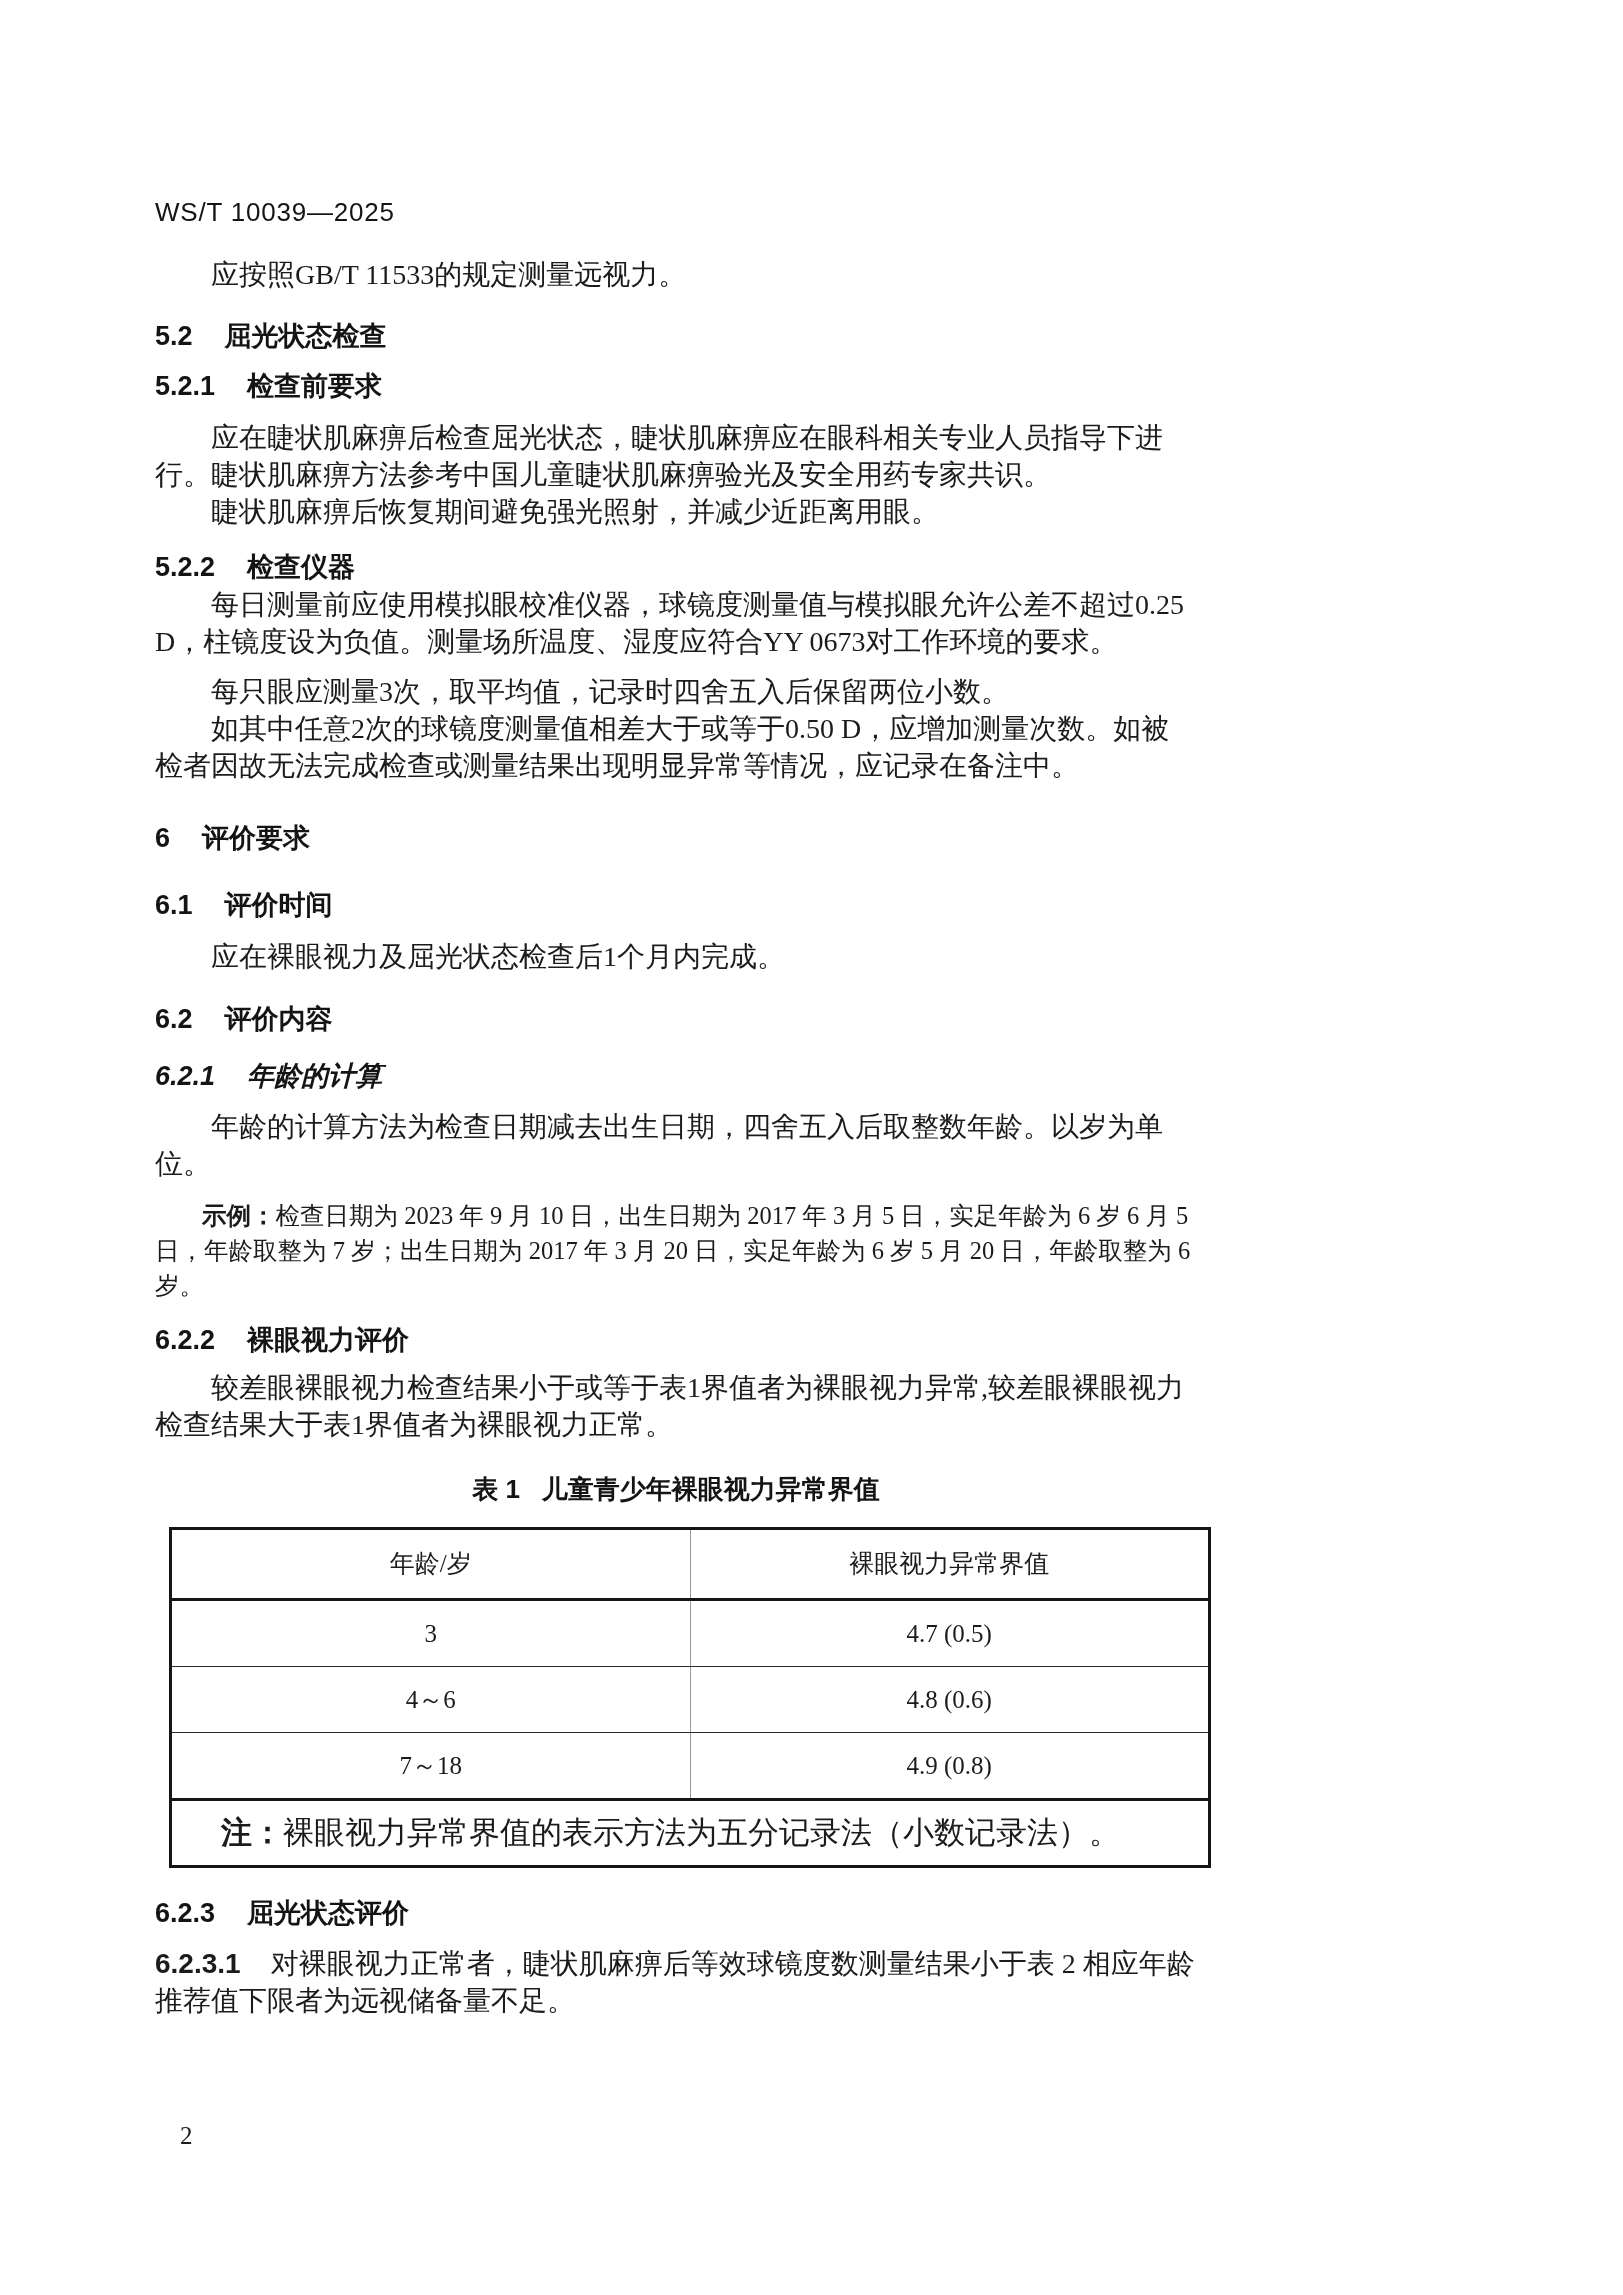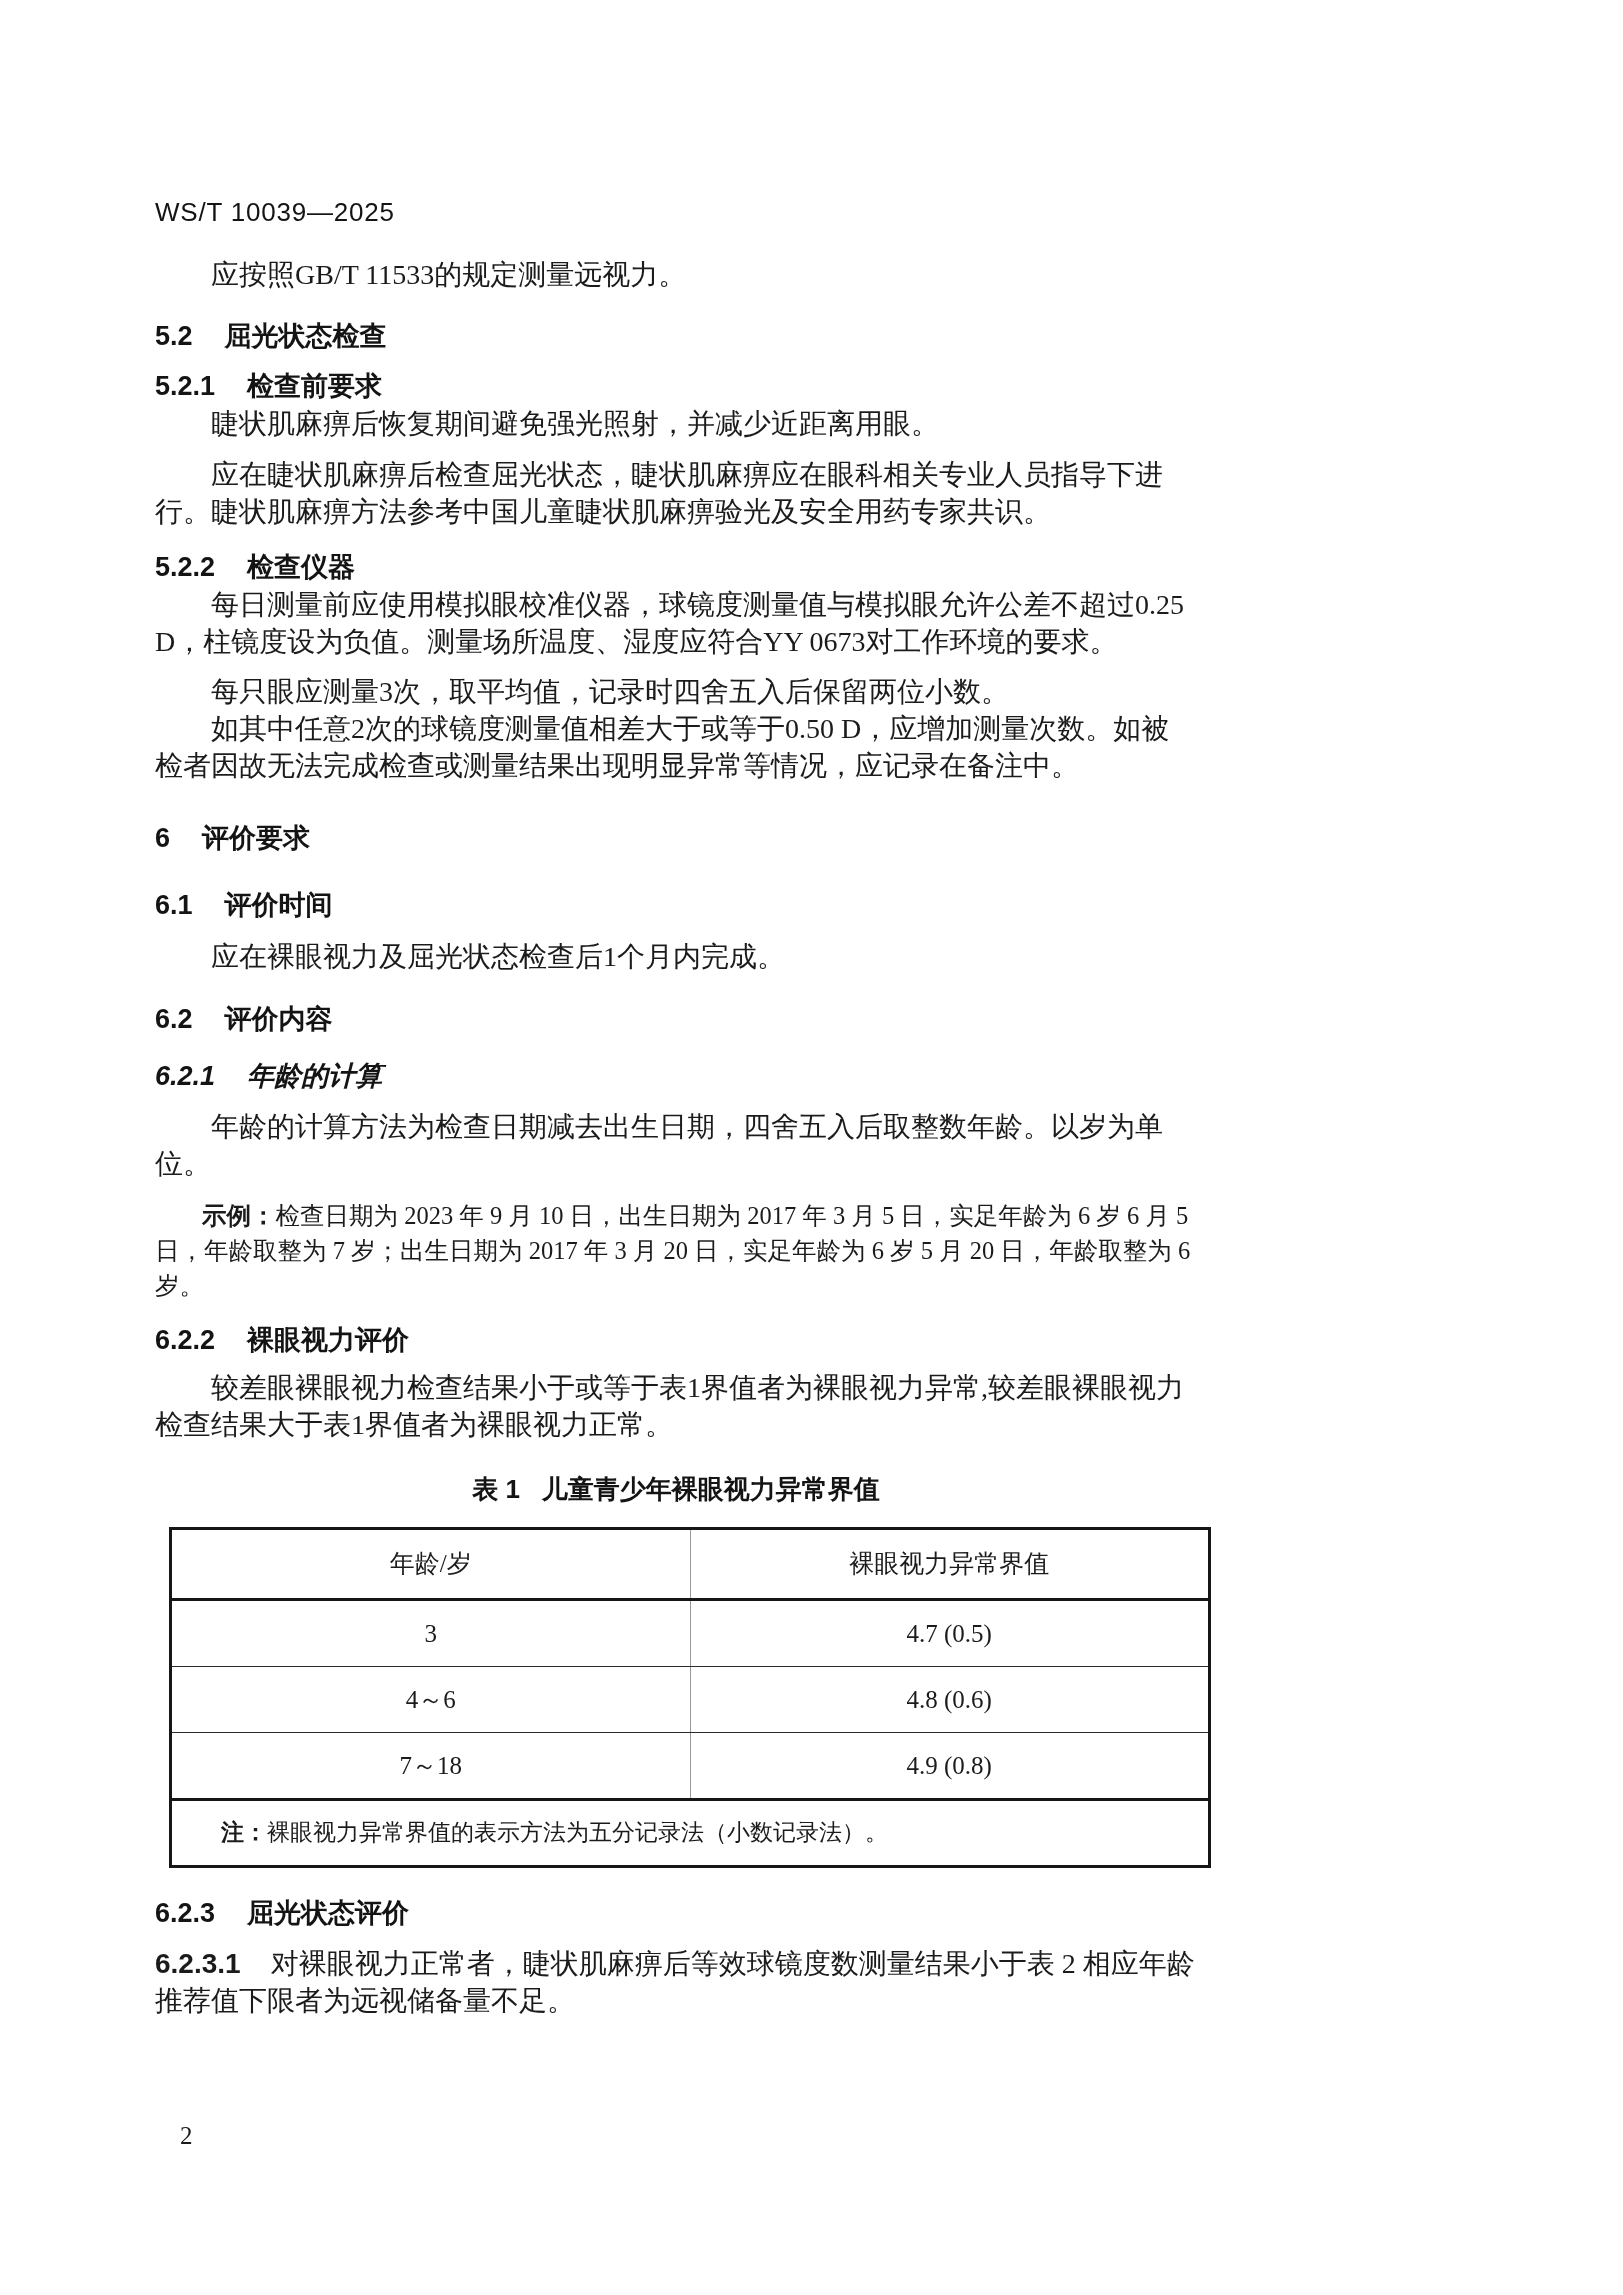--- a/index.html
+++ b/index.html
@@ -108,21 +108,21 @@
     border-right:1.7px solid #9a9a9a;
   }
   .std-table tbody tr.last-data-row td{
     border-bottom:3.4px solid #161616;
   }
   .std-table tbody tr.note-row td{
     height:64px;
     border-bottom:none;
     text-align:left;
     padding-left:49px;
-    font-size:23px;
+    font-size:31px;
   }
   .note-label{
     font-family:"Liberation Sans","DejaVu Sans",sans-serif;
     font-weight:700;
   }
   .page-number{
     margin-top:100px;
     margin-left:25px;
     font-size:25px;
     line-height:34px;
@@ -137,22 +137,22 @@
 
   <p class="body-para mt-intro">应按照GB/T 11533的规定测量远视力。</p>
 
   <h3 class="heading mt-h52">
     <span class="h-num">5.2</span><span>屈光状态检查</span>
   </h3>
 
   <h4 class="heading mt-h521">
     <span class="h-num">5.2.1</span><span>检查前要求</span>
   </h4>
+  <p class="body-para mt-p521">应在睫状肌麻痹后检查屈光状态，睫状肌麻痹应在眼科相关专业人员指导下进行。睫状肌麻痹方法参考中国儿童睫状肌麻痹验光及安全用药专家共识。</p>
   <p class="body-para">睫状肌麻痹后恢复期间避免强光照射，并减少近距离用眼。</p>
-  <p class="body-para mt-p521">应在睫状肌麻痹后检查屈光状态，睫状肌麻痹应在眼科相关专业人员指导下进行。睫状肌麻痹方法参考中国儿童睫状肌麻痹验光及安全用药专家共识。</p>
 
   <h4 class="heading mt-h522">
     <span class="h-num">5.2.2</span><span>检查仪器</span>
   </h4>
   <p class="body-para">每日测量前应使用模拟眼校准仪器，球镜度测量值与模拟眼允许公差不超过0.25 D，柱镜度设为负值。测量场所温度、湿度应符合YY 0673对工作环境的要求。</p>
 
   <p class="body-para mt-p523">每只眼应测量3次，取平均值，记录时四舍五入后保留两位小数。</p>
   <p class="body-para">如其中任意2次的球镜度测量值相差大于或等于0.50 D，应增加测量次数。如被检者因故无法完成检查或测量结果出现明显异常等情况，应记录在备注中。</p>
 
   <h2 class="heading mt-h6">

